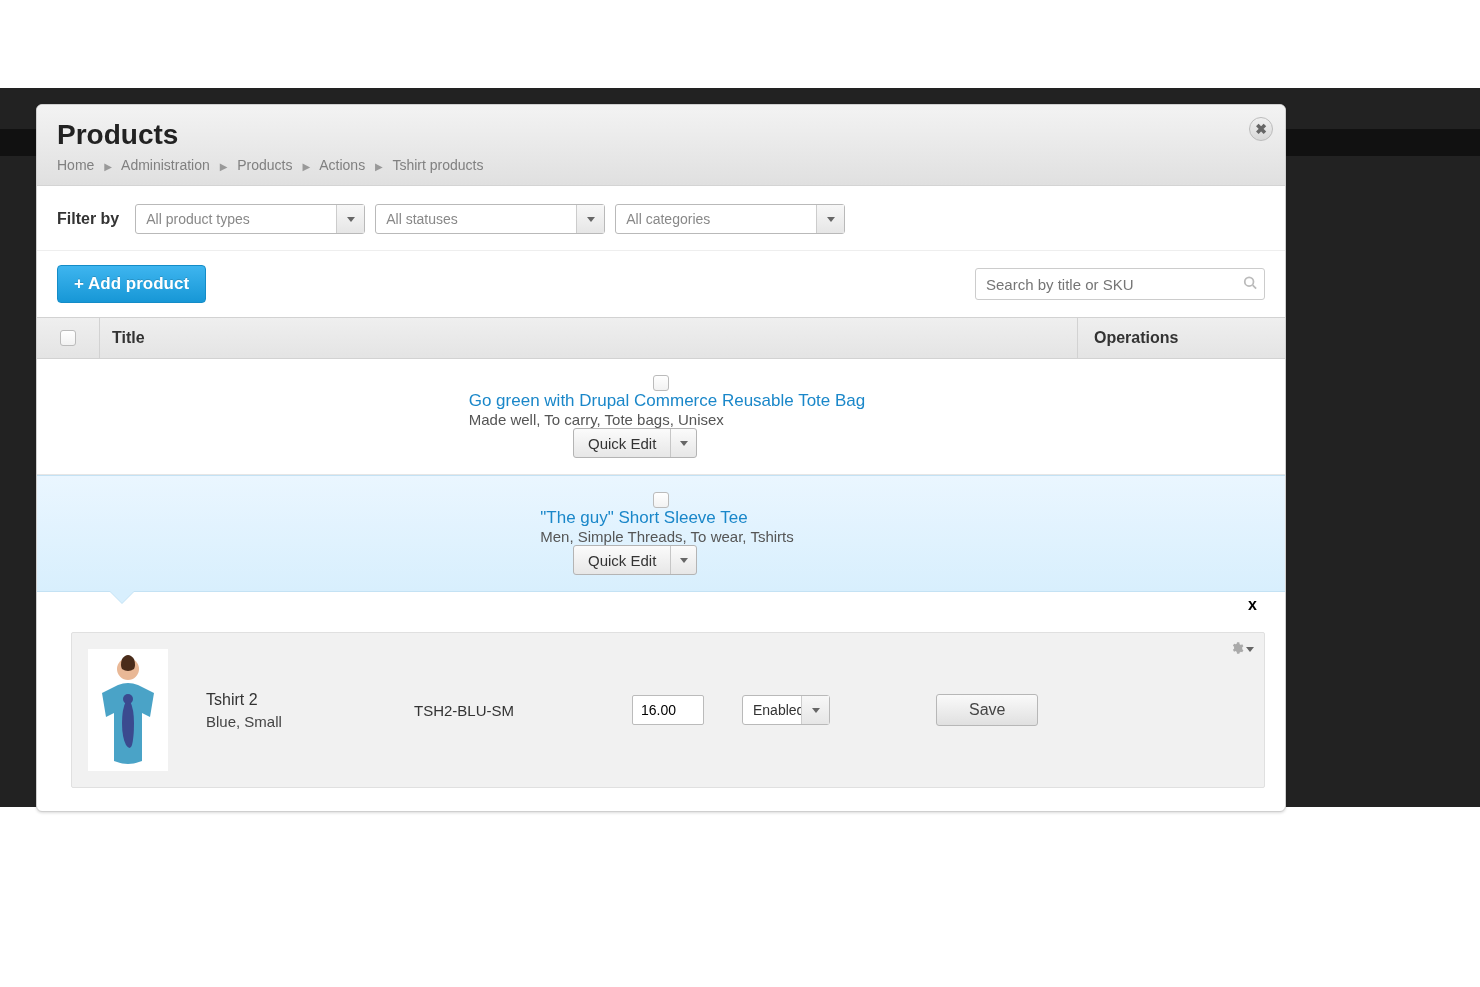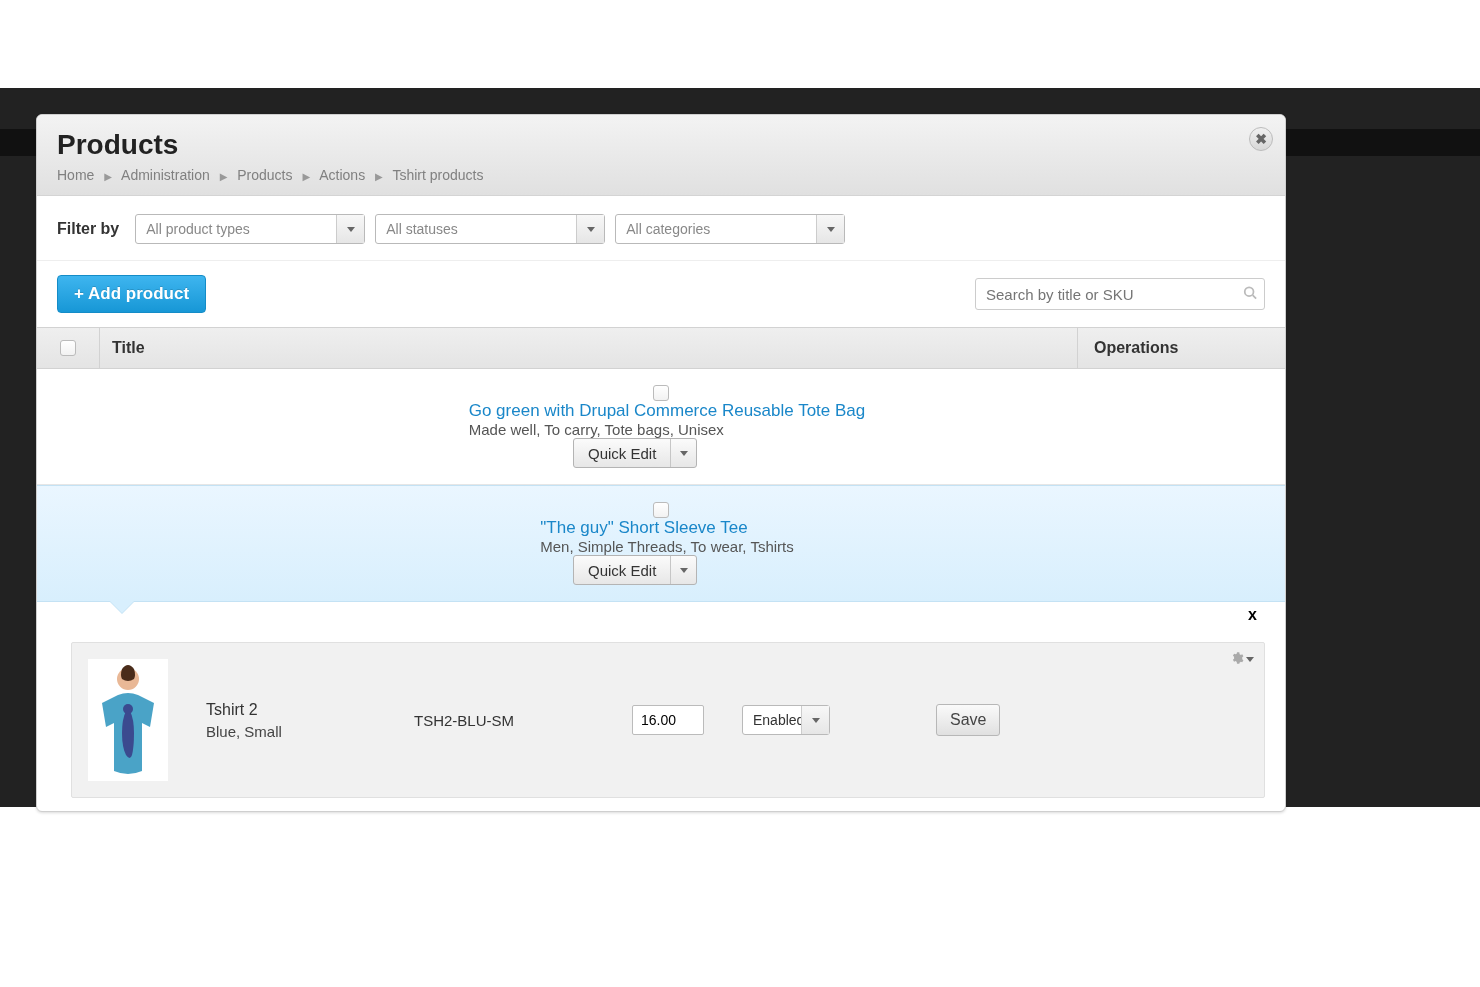--- a/index.html
+++ b/index.html
@@ -18,21 +18,21 @@
   bottom: 180px;
   background: #222;
 }
 .dark-stripe {
   position: absolute;
   top: 129px; left: 0; right: 0; height: 27px;
   background: #111;
 }
 .panel {
   position: absolute;
-  top: 114px;
+  top: 104px;
   left: 36px;
   width: 1250px;
   bottom: 175px;
   background: #fff;
   border: 1px solid #cfcfcf;
   border-radius: 6px;
   box-shadow: 0 1px 3px rgba(0,0,0,0.15);
   overflow: hidden;
 }
 .panel-header {
@@ -192,21 +192,21 @@
 .detail-name { font-size: 16px; color: #333; }
 .detail-variant { font-size: 15px; color: #444; margin-top: 4px; }
 .detail-sku { width: 180px; font-size: 15px; color: #333; }
 .price-input {
   width: 72px; height: 30px; border: 1px solid #bbb;
   border-radius: 2px; padding: 0 8px; font-size: 14px;
 }
 .save-btn {
   background: linear-gradient(#fafafa,#e0e0e0);
   border: 1px solid #b7b7b7; border-radius: 3px;
-  padding: 6px 13px; font-size: 16px; color: #444;
+  padding: 6px 32px; font-size: 16px; color: #444;
   cursor: pointer;
 }
 .detail-panel2 {
   margin: 10px 20px 0 34px;
   padding: 8px 16px;
   display: flex; align-items: flex-start;
 }
 .thumb2 {
   width: 80px; height: 30px; background: #fff;
   display: flex; align-items: flex-end; justify-content: center;

